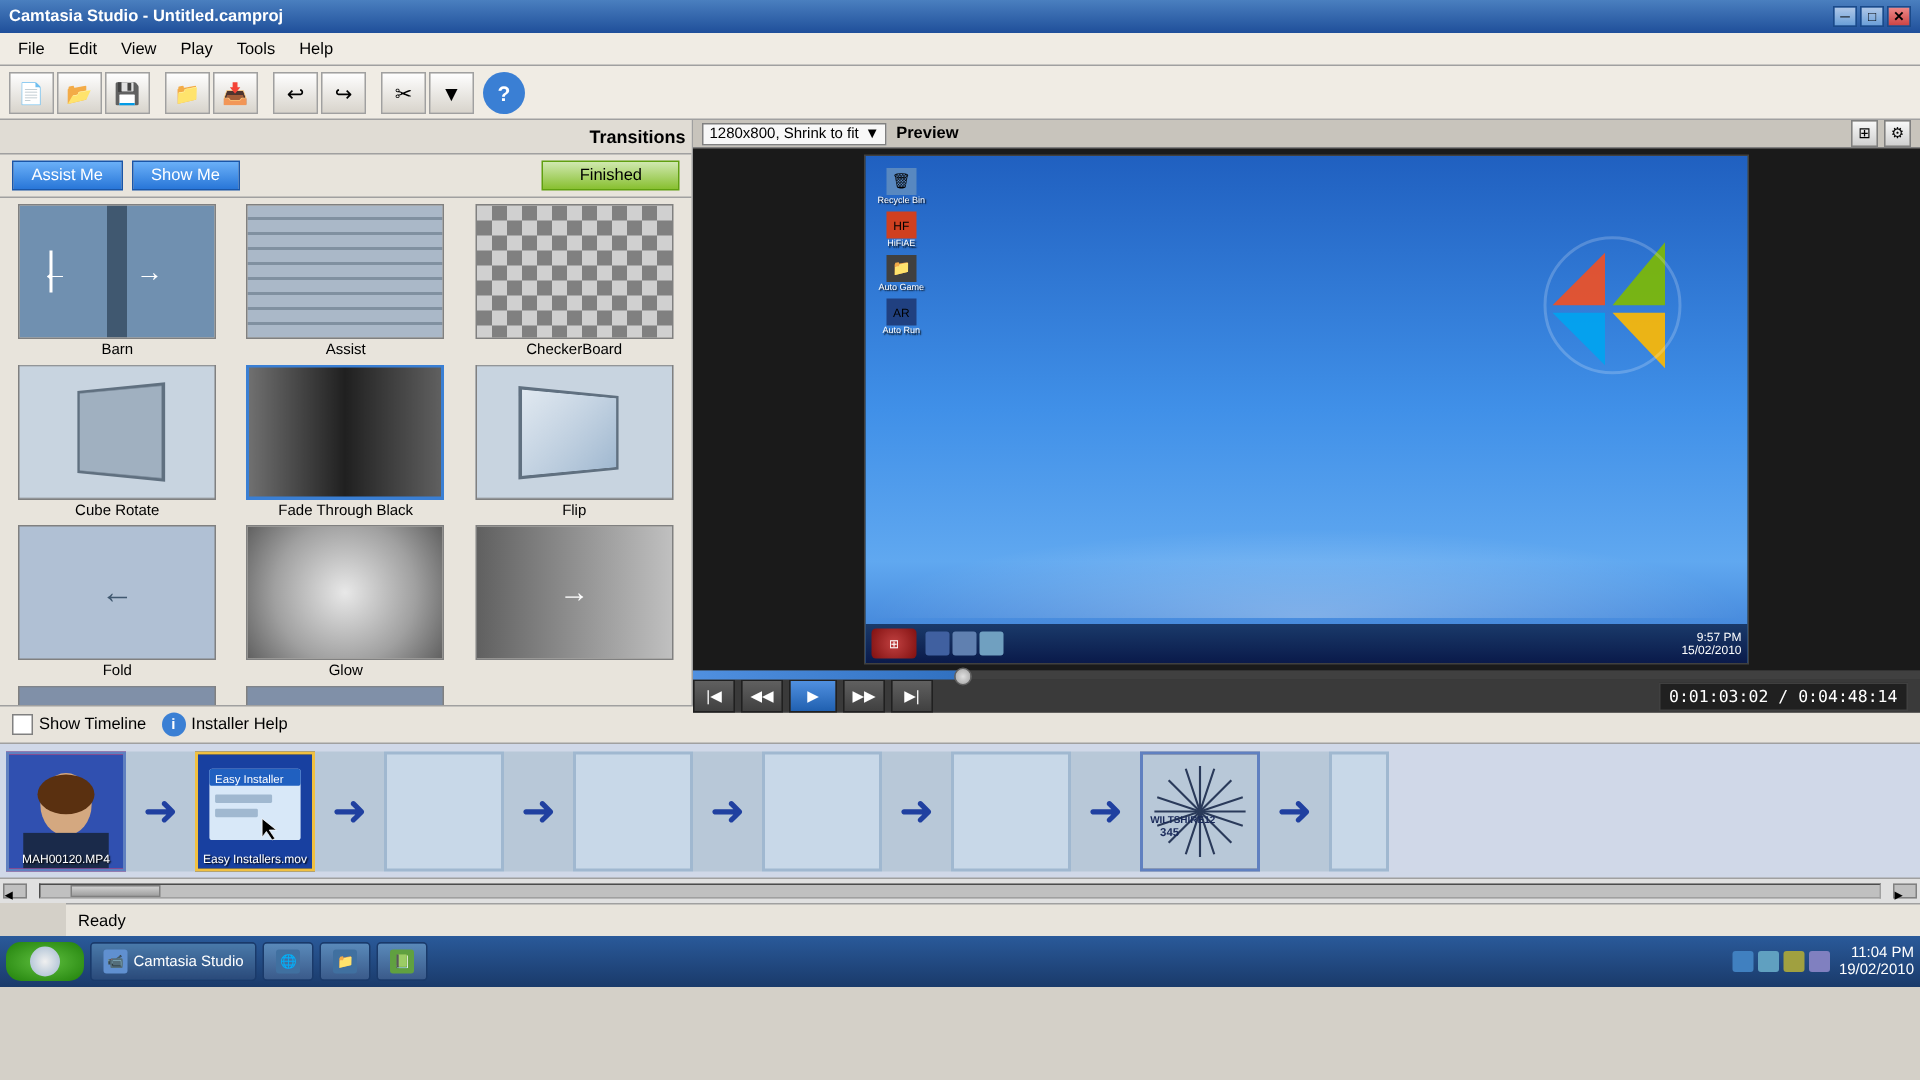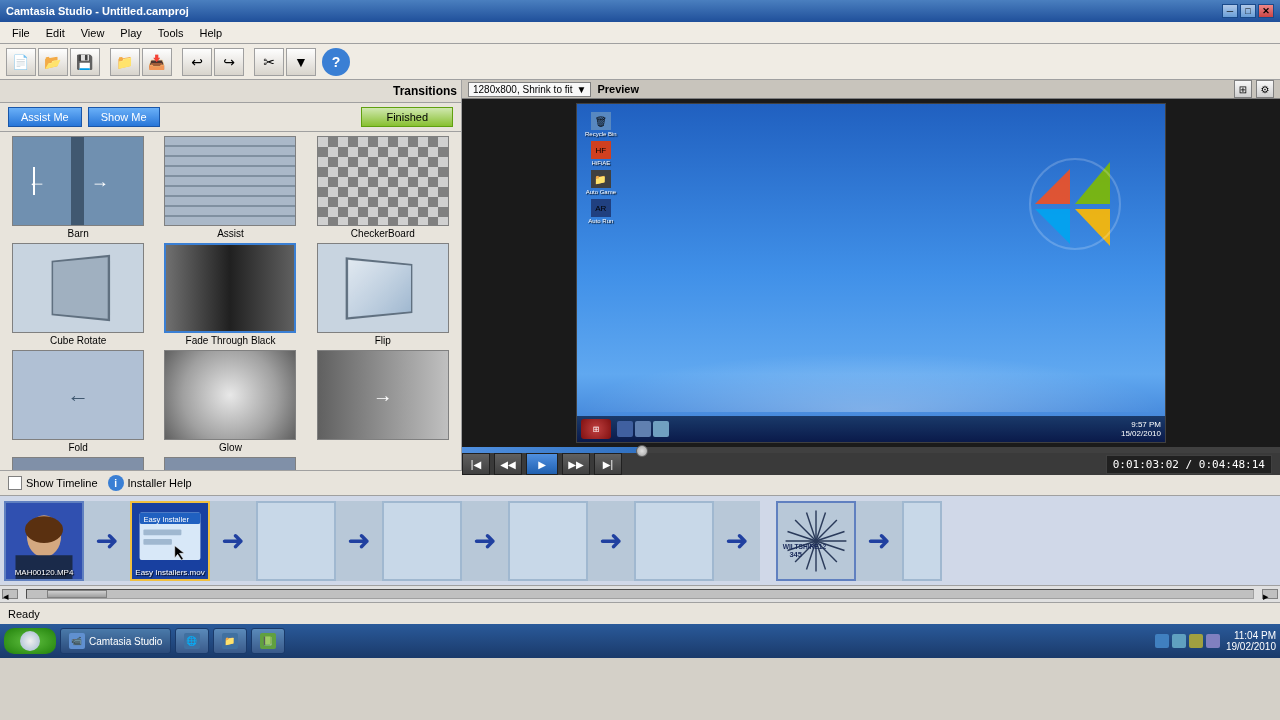--- a/index.html
+++ b/index.html
@@ -565,20 +565,21 @@
 
     
     #status-bar {
       height: 22px;
       background: #e8e4dc;
       display: flex;
       align-items: center;
       padding: 0 8px;
       border-top: 1px solid #a0a0a0;
       font-size: 11px;
+      margin-left: 44px;
     }
 
     
     #win-taskbar {
       height: 34px;
       background: linear-gradient(to bottom, #2a5a9a, #1a3a6a);
       display: flex;
       align-items: center;
       padding: 0 4px;
       gap: 4px;
@@ -914,21 +915,21 @@
   <div class="sb-transition">
     <span class="sb-arrow">➜</span>
   </div>
 
   <div class="sb-empty-clip"></div>
 
   <div class="sb-transition">
     <span class="sb-arrow">➜</span>
   </div>
 
-  <div class="sb-clip" style="background:#a3a3a3; position:relative;margin-left:16px;">
+  <div class="sb-clip" style="background:#a3a3a3; position:relative;">
     <svg width="80" height="80" viewBox="0 0 80 80">
       <rect width="80" height="80" fill="#b8c8d8"></rect>
 
       <g transform="translate(40,40)" fill="none" stroke="#2a3a5a" stroke-width="1.5">
         <line x1="0" y1="-32" x2="0" y2="32"></line>
         <line x1="-32" y1="0" x2="32" y2="0"></line>
         <line x1="-22" y1="-22" x2="22" y2="22"></line>
         <line x1="22" y1="-22" x2="-22" y2="22"></line>
         <line x1="-10" y1="-30" x2="10" y2="30"></line>
         <line x1="30" y1="-10" x2="-30" y2="10"></line>

